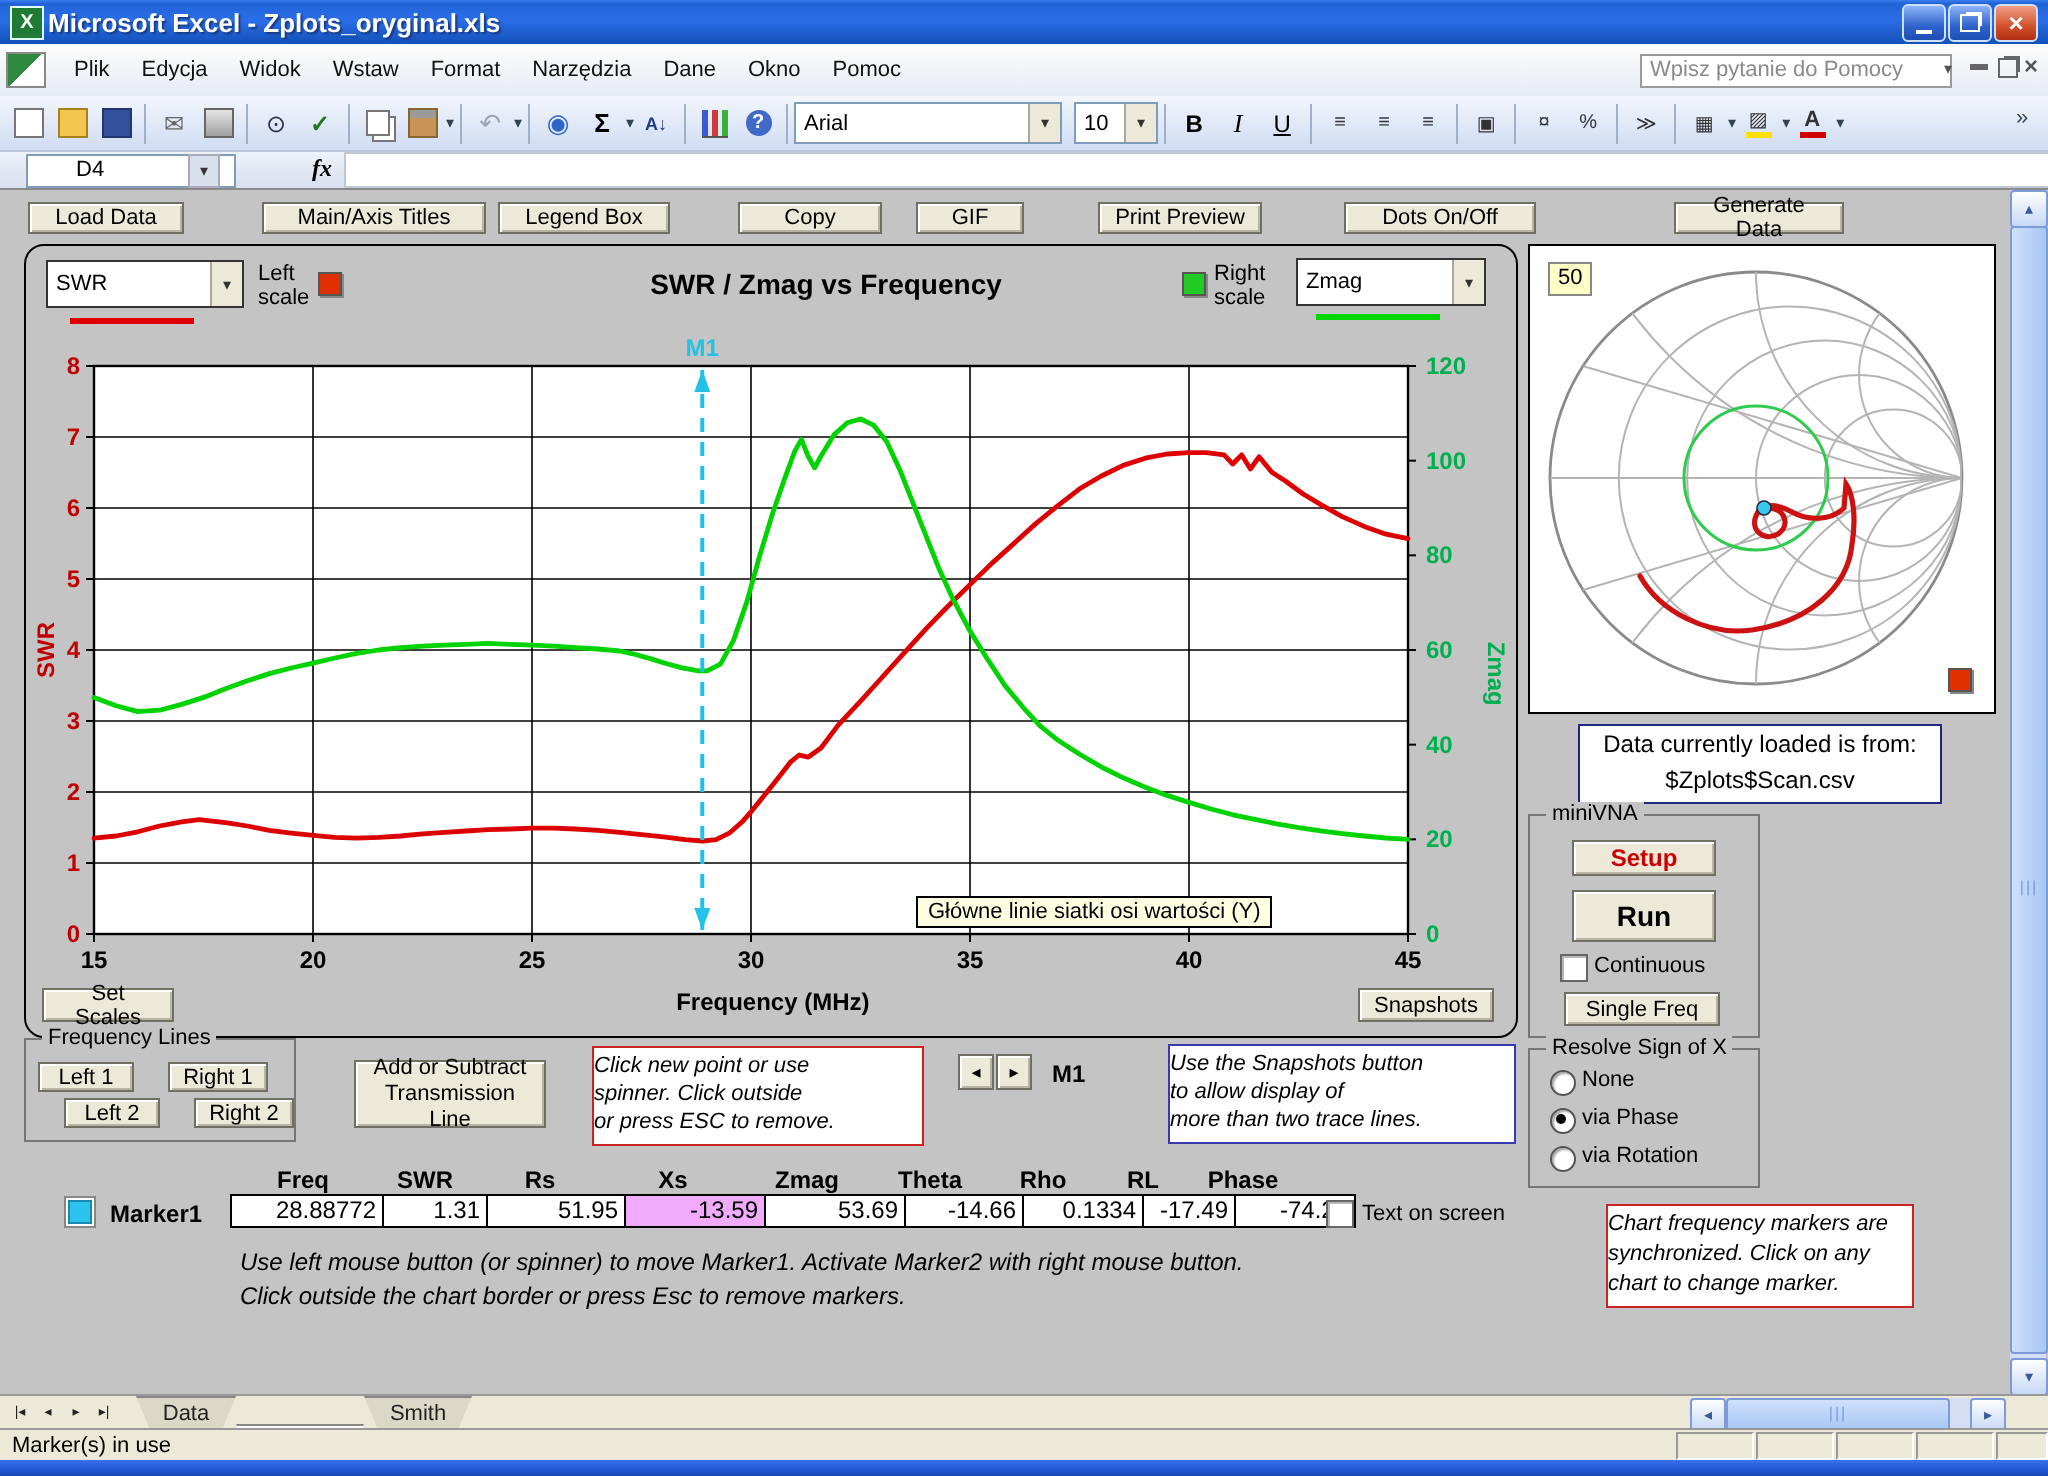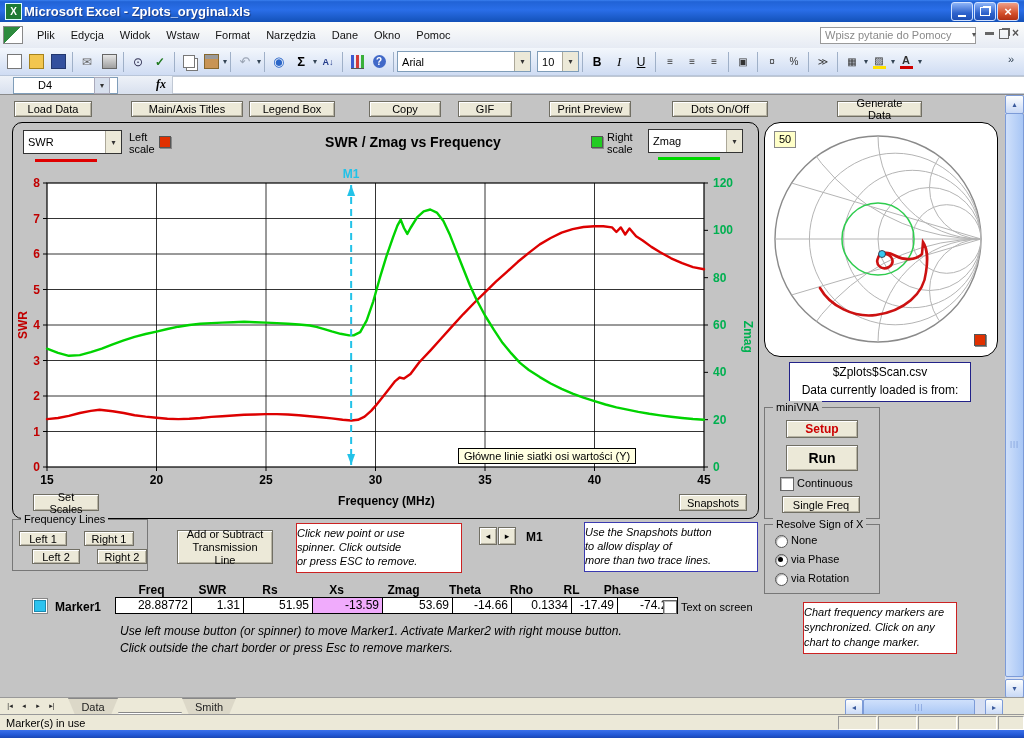--- a/index.html
+++ b/index.html
@@ -328,25 +328,25 @@
         <text x="373.45" y="382" text-anchor="middle" font-size="12" font-weight="bold" fill="#000" font-family="Liberation Sans,sans-serif" data-name="x-axis-title">Frequency (MHz)</text>
         <polyline points="34.0,296.1 45.0,295.0 55.9,292.9 66.8,290.0 77.8,287.9 86.6,286.8 99.7,288.3 110.7,290.0 121.6,292.2 132.6,293.6 143.5,294.7 154.4,295.7 165.4,296.1 176.3,295.7 187.3,295.0 198.3,293.9 209.2,293.2 220.2,292.5 231.1,291.8 242.1,291.5 253.0,291.1 263.9,291.1 274.9,291.5 285.9,292.2 296.8,293.2 307.8,294.3 318.7,295.4 329.6,296.8 338.4,297.5 345.0,296.8 351.6,293.6 358.1,287.9 362.5,282.9 369.1,274.8 375.6,266.6 382.2,258.1 386.6,254.5 391.0,255.6 397.5,251.0 406.3,239.3 417.3,227.6 428.2,215.5 439.1,203.4 450.1,191.3 461.1,180.0 472.0,169.3 482.9,158.7 493.9,148.8 504.9,138.8 515.8,129.9 526.8,121.4 537.7,115.0 548.6,109.7 559.6,106.1 570.5,104.0 581.5,103.3 590.3,103.3 599.0,104.4 603.4,109.0 607.8,104.4 612.2,111.5 616.5,105.4 623.1,113.3 629.7,117.5 638.4,123.9 647.2,129.2 658.1,135.3 669.1,140.2 680.0,144.1 691.0,146.3" fill="none" stroke="#dd0000" stroke-width="2.4" stroke-linejoin="round" stroke-linecap="round" data-name="series-swr"></polyline>
         <polyline points="34.0,225.7 45.0,229.9 55.9,232.8 66.8,232.1 77.8,229.2 88.8,225.7 99.7,221.4 110.7,217.4 121.6,213.8 132.6,211.0 143.5,208.6 154.4,206.0 165.4,203.7 176.3,202.0 187.3,200.8 198.3,200.1 209.2,199.6 220.2,199.2 231.1,198.7 242.1,199.2 253.0,199.6 263.9,200.1 274.9,200.8 285.9,201.5 296.8,202.5 303.4,203.9 312.1,206.3 318.7,208.4 327.5,210.8 336.2,212.4 340.6,212.4 347.2,209.1 353.7,197.3 360.3,178.3 366.9,154.7 373.4,133.4 380.0,114.4 384.4,102.6 387.7,96.7 391.0,105.0 394.3,110.9 397.5,105.0 404.1,94.3 410.7,88.4 417.3,86.5 423.8,89.6 430.4,97.9 437.0,112.1 443.5,128.6 450.1,145.2 456.7,161.8 463.2,176.0 472.0,192.5 480.8,206.7 489.5,219.8 498.3,230.4 507.0,239.9 515.8,247.0 526.8,254.1 537.7,260.5 548.6,265.9 559.6,270.6 570.5,274.7 581.5,278.2 592.5,281.5 603.4,284.4 614.4,286.7 625.3,288.9 636.3,290.8 647.2,292.4 658.1,293.8 669.1,295.0 680.0,296.0 691.0,296.7" fill="none" stroke="#00d300" stroke-width="2.4" stroke-linejoin="round" stroke-linecap="round" data-name="series-zmag"></polyline>
         <line x1="338.141068" y1="62" x2="338.141068" y2="342" stroke="#22c2e8" stroke-width="2" stroke-dasharray="7 5" data-name="marker-line"></line>
         <polygon points="334.141068,73 342.141068,73 338.141068,62" fill="#22c2e8" data-name="marker-arrow-up"></polygon>
         <polygon points="334.141068,331 342.141068,331 338.141068,342" fill="#22c2e8" data-name="marker-arrow-down"></polygon>
         <text x="338.141068" y="55" text-anchor="middle" font-size="12" font-weight="bold" fill="#22c2e8" font-family="Liberation Sans,sans-serif" data-name="marker-label">M1</text>
       </svg>
 
     <div class="abs" style="left:445px;top:325px;background:#ffffe1;border:1px solid #000;font-size:11px;padding:1px 5px;white-space:nowrap;" data-name="gridline-tooltip">Główne linie siatki osi wartości (Y)</div>
-    <button class="btn3d abs" style="left:20px;top:371px;width:66px;height:17px;" data-name="set-scales-button">Set Scales</button>
+    <button class="btn3d abs" style="left:8px;top:371px;width:66px;height:17px;" data-name="set-scales-button">Set Scales</button>
     <button class="btn3d abs" style="left:666px;top:371px;width:68px;height:17px;" data-name="snapshots-button">Snapshots</button>
   </div>
 
-  <div class="abs" style="left:764px;top:122px;width:232px;height:233px;border:1px solid #000;border-radius:16px;background:#fff;" data-name="smith-chart-panel">
+  <div class="abs" style="left:764px;top:122px;width:232px;height:233px;border:1px solid #000;border-radius:0;background:#fff;" data-name="smith-chart-panel">
     <svg class="abs" style="left:1px;top:1px;" width="228" height="229" viewBox="0 0 228 229" data-name="smith-chart">
       <defs>
           <clipPath id="sc">
             <circle cx="112" cy="115" r="103"></circle>
           </clipPath>
         </defs>
       <circle cx="112" cy="115" r="103" fill="#fff" stroke="#8a8a8a" stroke-width="1.4" data-name="smith-outer-circle"></circle>
       <g clip-path="url(#sc)" stroke="#b4b4b4" fill="none" stroke-width="1" data-name="smith-grid">
         <line x1="9" y1="115" x2="215" y2="115"></line>
         <circle cx="129.2" cy="115" r="85.8"></circle>
@@ -364,22 +364,22 @@
       </g>
       <circle cx="112" cy="115" r="36" fill="none" stroke="#2ecc4e" stroke-width="1.5" data-name="smith-swr-circle"></circle>
       <path d="M 54,164 C 64,182 88,194 110,191 C 138,187 158,170 160,148 C 162,136 161,124 157,118 L 156,130 C 149,137 137,136 130,132 C 121,127 114,128 112,134 C 109,141 116,147 123,143 C 129,139 127,131 119,130" fill="none" stroke="#cc1111" stroke-width="2.6" stroke-linecap="round" data-name="smith-trace"></path>
       <circle cx="116" cy="130" r="3.5" fill="#38c8f0" stroke="#223" stroke-width="0.8" data-name="smith-marker-dot"></circle>
     </svg>
     <div class="abs" style="left:9px;top:8px;background:#ffffc8;border:1px solid #888;font-size:11px;padding:0 4px;line-height:15px;" data-name="smith-z0-label">50</div>
     <div class="abs" style="left:209px;top:211px;width:10px;height:10px;background:#e03000;border:1px solid #555;box-shadow:1px 1px 0 #888;" data-name="smith-marker-button"></div>
   </div>
 
   <div class="abs" style="left:789px;top:362px;width:180px;height:38px;background:#fff;border:1px solid #222288;text-align:center;font-size:12px;line-height:18px;" data-name="data-source-box">
+    <div data-name="data-source-line1">Data currently loaded is from:</div>
     <div data-name="data-source-line2">$Zplots$Scan.csv</div>
-    <div data-name="data-source-line1">Data currently loaded is from:</div>
   </div>
 
   <div class="abs groupbox" style="left:764px;top:407px;width:114px;height:110px;" data-name="minivna-group">
     <span class="gleg" data-name="minivna-group-title">miniVNA</span>
     <button class="btn3d abs" style="left:21px;top:12px;width:72px;height:18px;color:#cc0000;font-weight:bold;font-size:12px;" data-name="setup-button">Setup</button>
     <button class="btn3d abs" style="left:21px;top:37px;width:72px;height:26px;font-weight:bold;font-size:14px;" data-name="run-button">Run</button>
     <div class="abs cb" style="left:15px;top:69px;" data-name="continuous-checkbox"></div>
     <span class="abs" style="left:32px;top:69px;font-size:11px;" data-name="continuous-label">Continuous</span>
     <button class="btn3d abs" style="left:17px;top:88px;width:78px;height:17px;" data-name="single-freq-button">Single Freq</button>
   </div>

